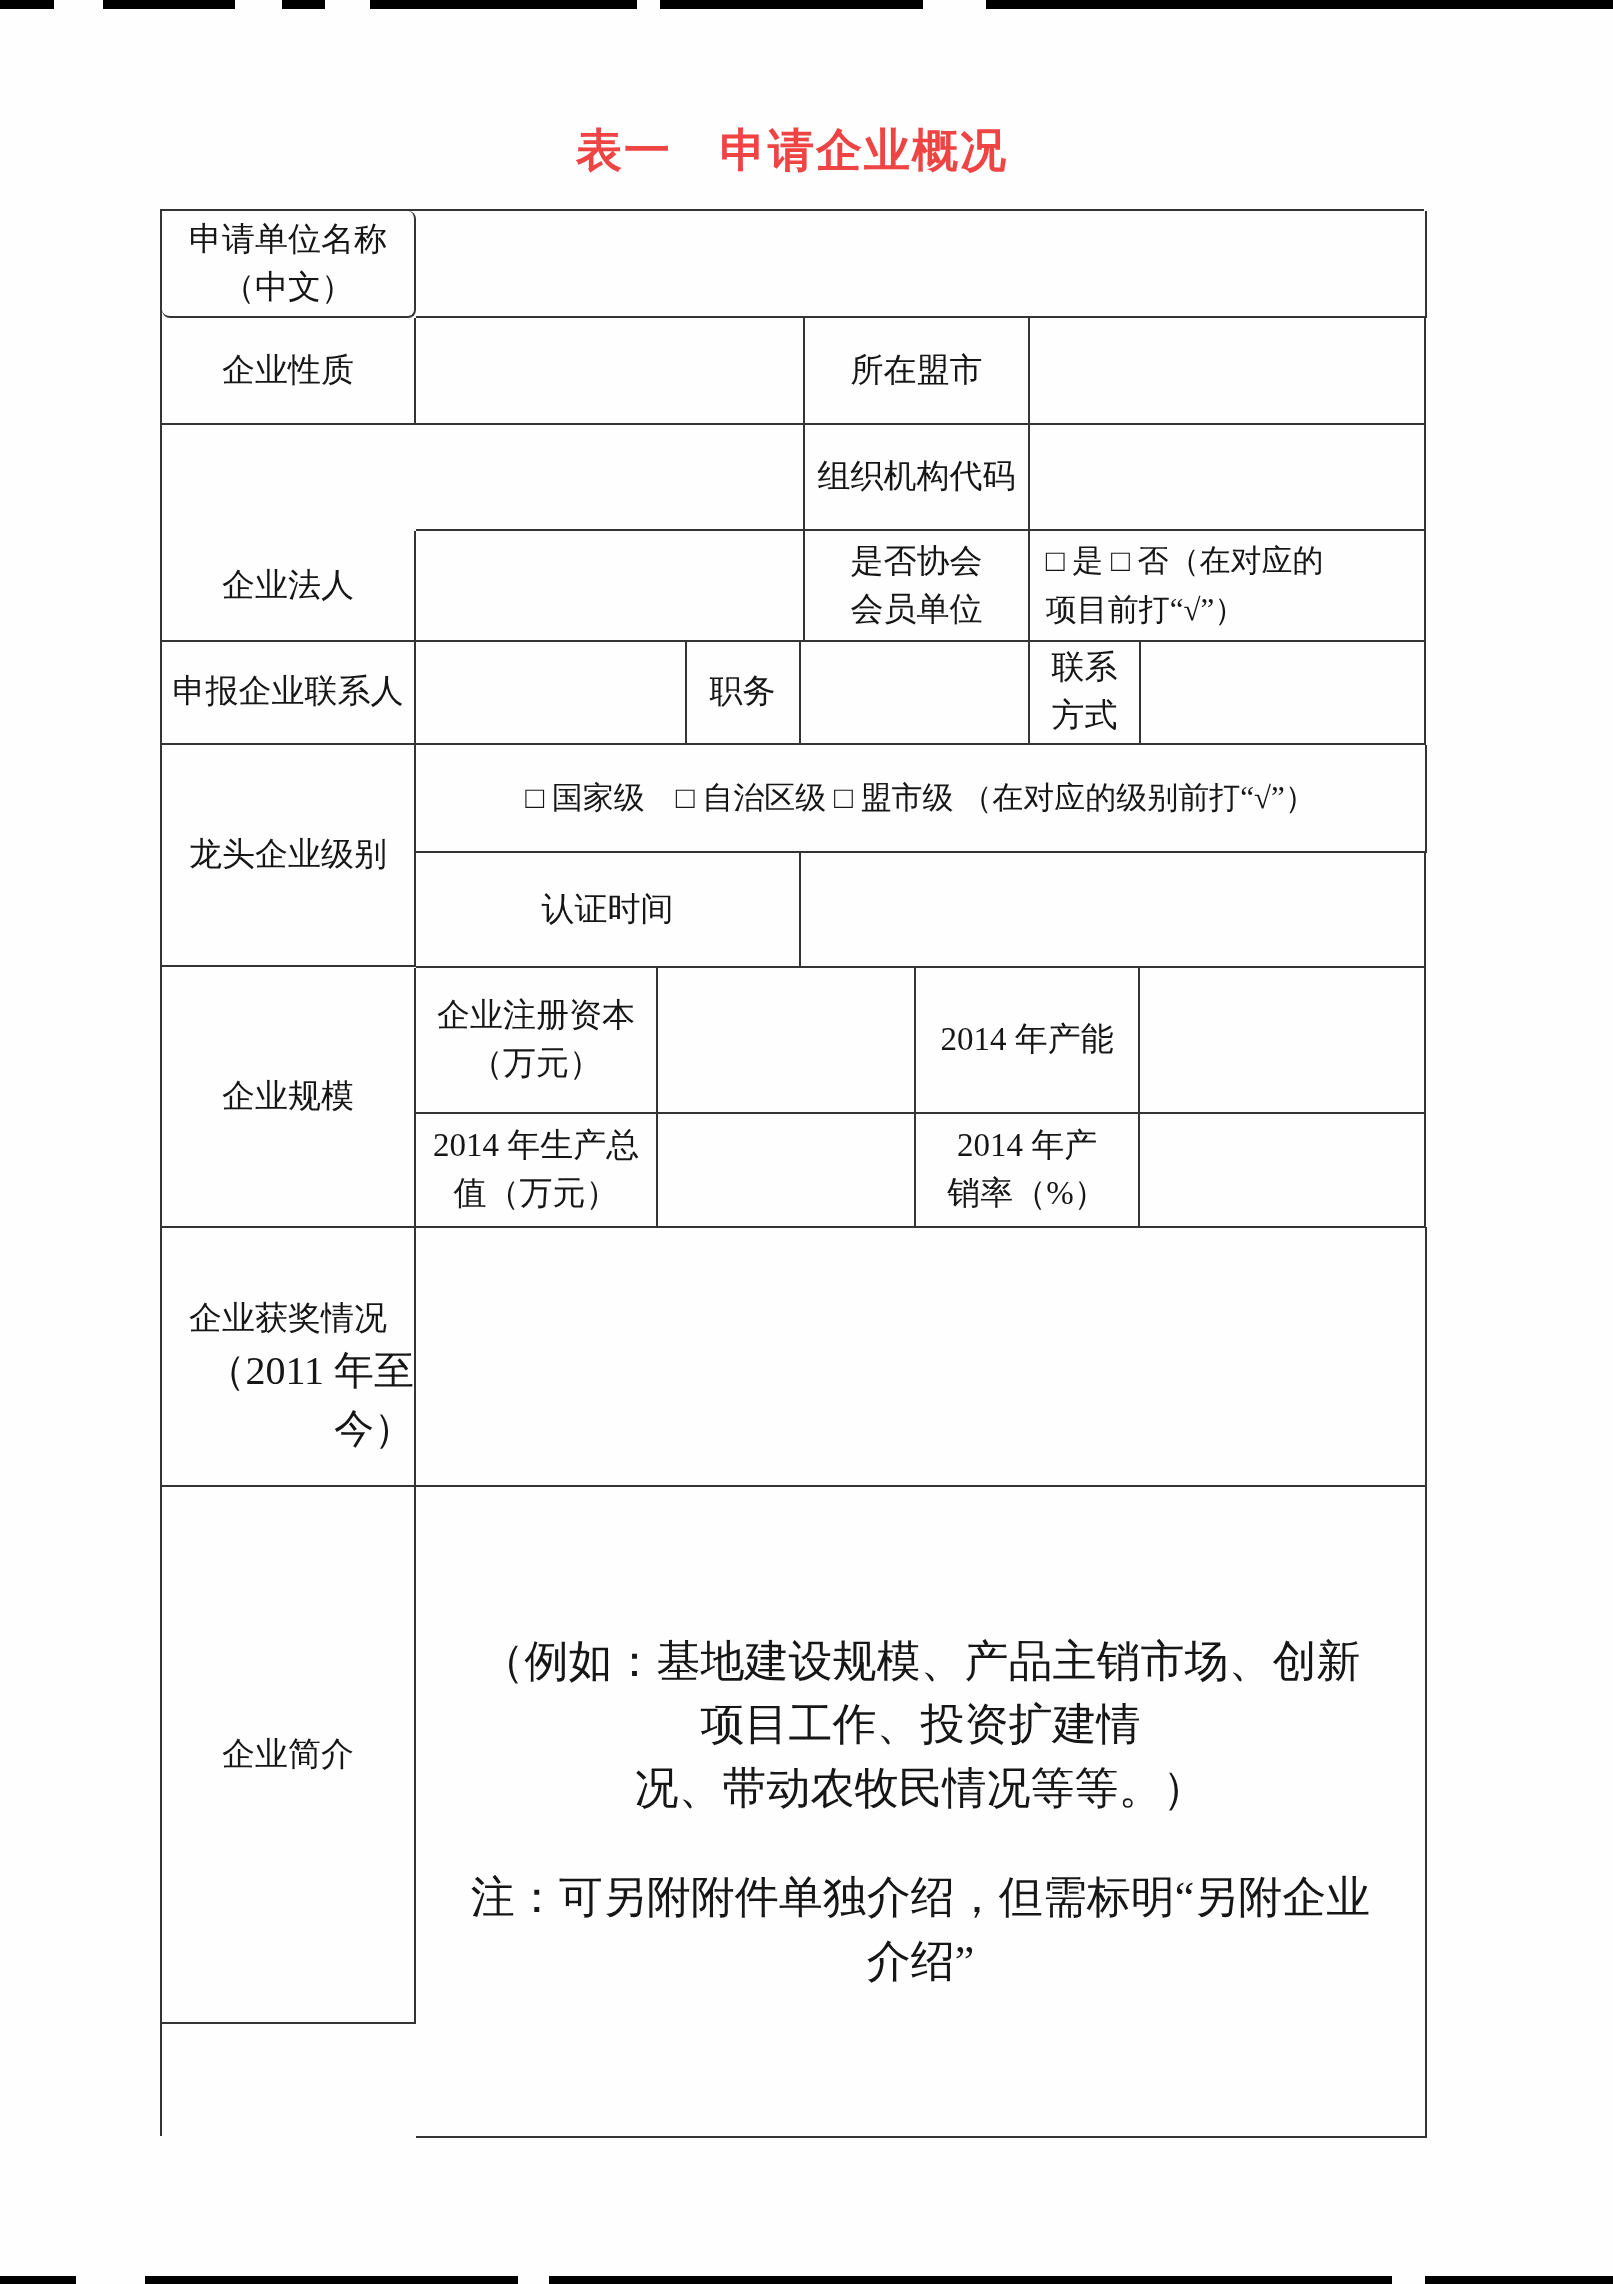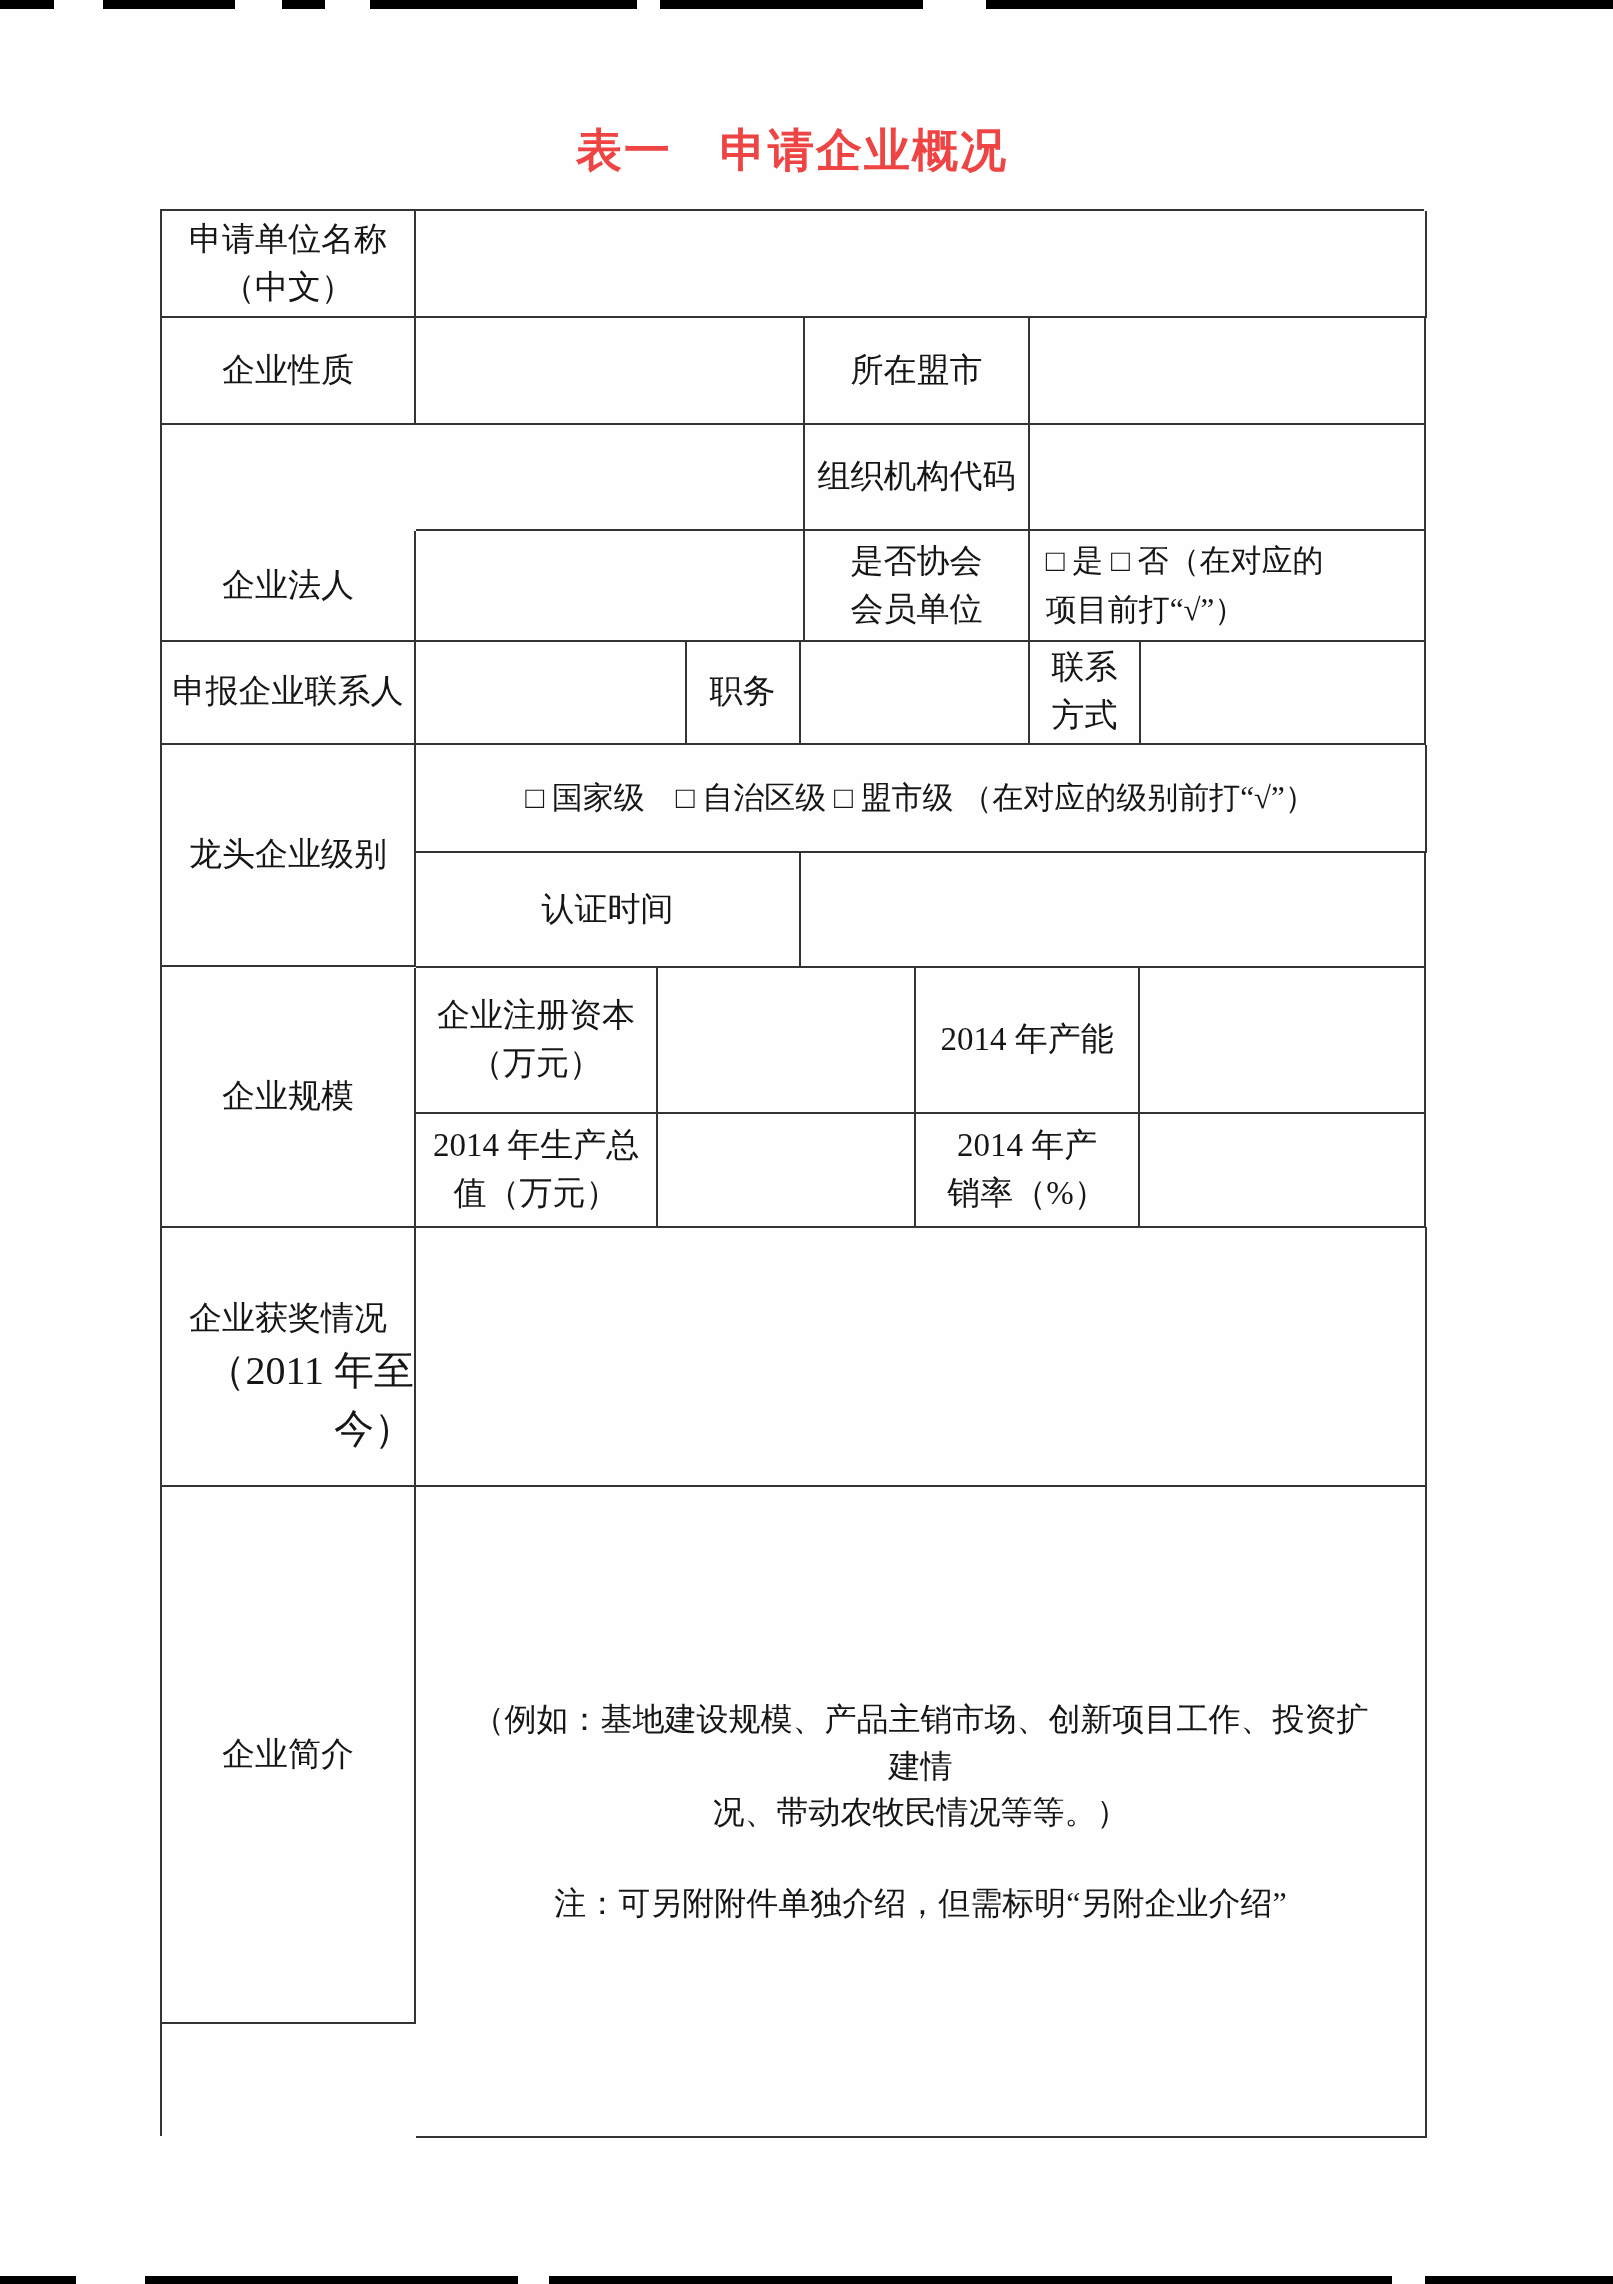--- a/index.html
+++ b/index.html
@@ -39,21 +39,21 @@
     position:absolute;
     border-right:2px solid var(--line);
     border-bottom:2px solid var(--line);
     display:flex;
     flex-direction:column;
     align-items:center;
     justify-content:center;
     text-align:center;
     white-space:pre-line;
     color:var(--ink);
-    font-size:32px;
+    font-size:44px;
     line-height:1.45;
   }
   .lbl{font-size:33px;}
   .opt{
     font-size:31px;
     line-height:1.55;
   }
   .left-align{
     align-items:flex-start;
     text-align:left;
@@ -81,21 +81,21 @@
     <div class="scangap" style="left:235px;width:47px;"></div>
     <div class="scangap" style="left:325px;width:45px;"></div>
     <div class="scangap" style="left:637px;width:22.5px;"></div>
     <div class="scangap" style="left:923px;width:63px;"></div>
   </div>
 
   <div class="doc-title">表一　申请企业概况</div>
 
   <div class="tbl">
 
-    <div class="cell lbl" style="left:0;top:0;width:254px;height:107px;">申请单位名称
+    <div class="cell lbl" style="left:0;top:0;width:254px;height:107px;border-radius:8px;">申请单位名称
 （中文）</div>
     <div class="cell" style="left:254px;top:0;width:1011px;height:107px;"></div>
 
     <div class="cell lbl" style="left:0;top:107px;width:254px;height:107px;">企业性质</div>
     <div class="cell" style="left:254px;top:107px;width:389px;height:107px;"></div>
     <div class="cell lbl" style="left:643px;top:107px;width:225px;height:107px;">所在盟市</div>
     <div class="cell" style="left:868px;top:107px;width:396px;height:107px;"></div>
 
     <div class="cell" style="left:254px;top:214px;width:389px;height:106px;"></div>
     <div class="cell lbl" style="left:643px;top:214px;width:225px;height:106px;text-align:center;">组织机构代码</div>

